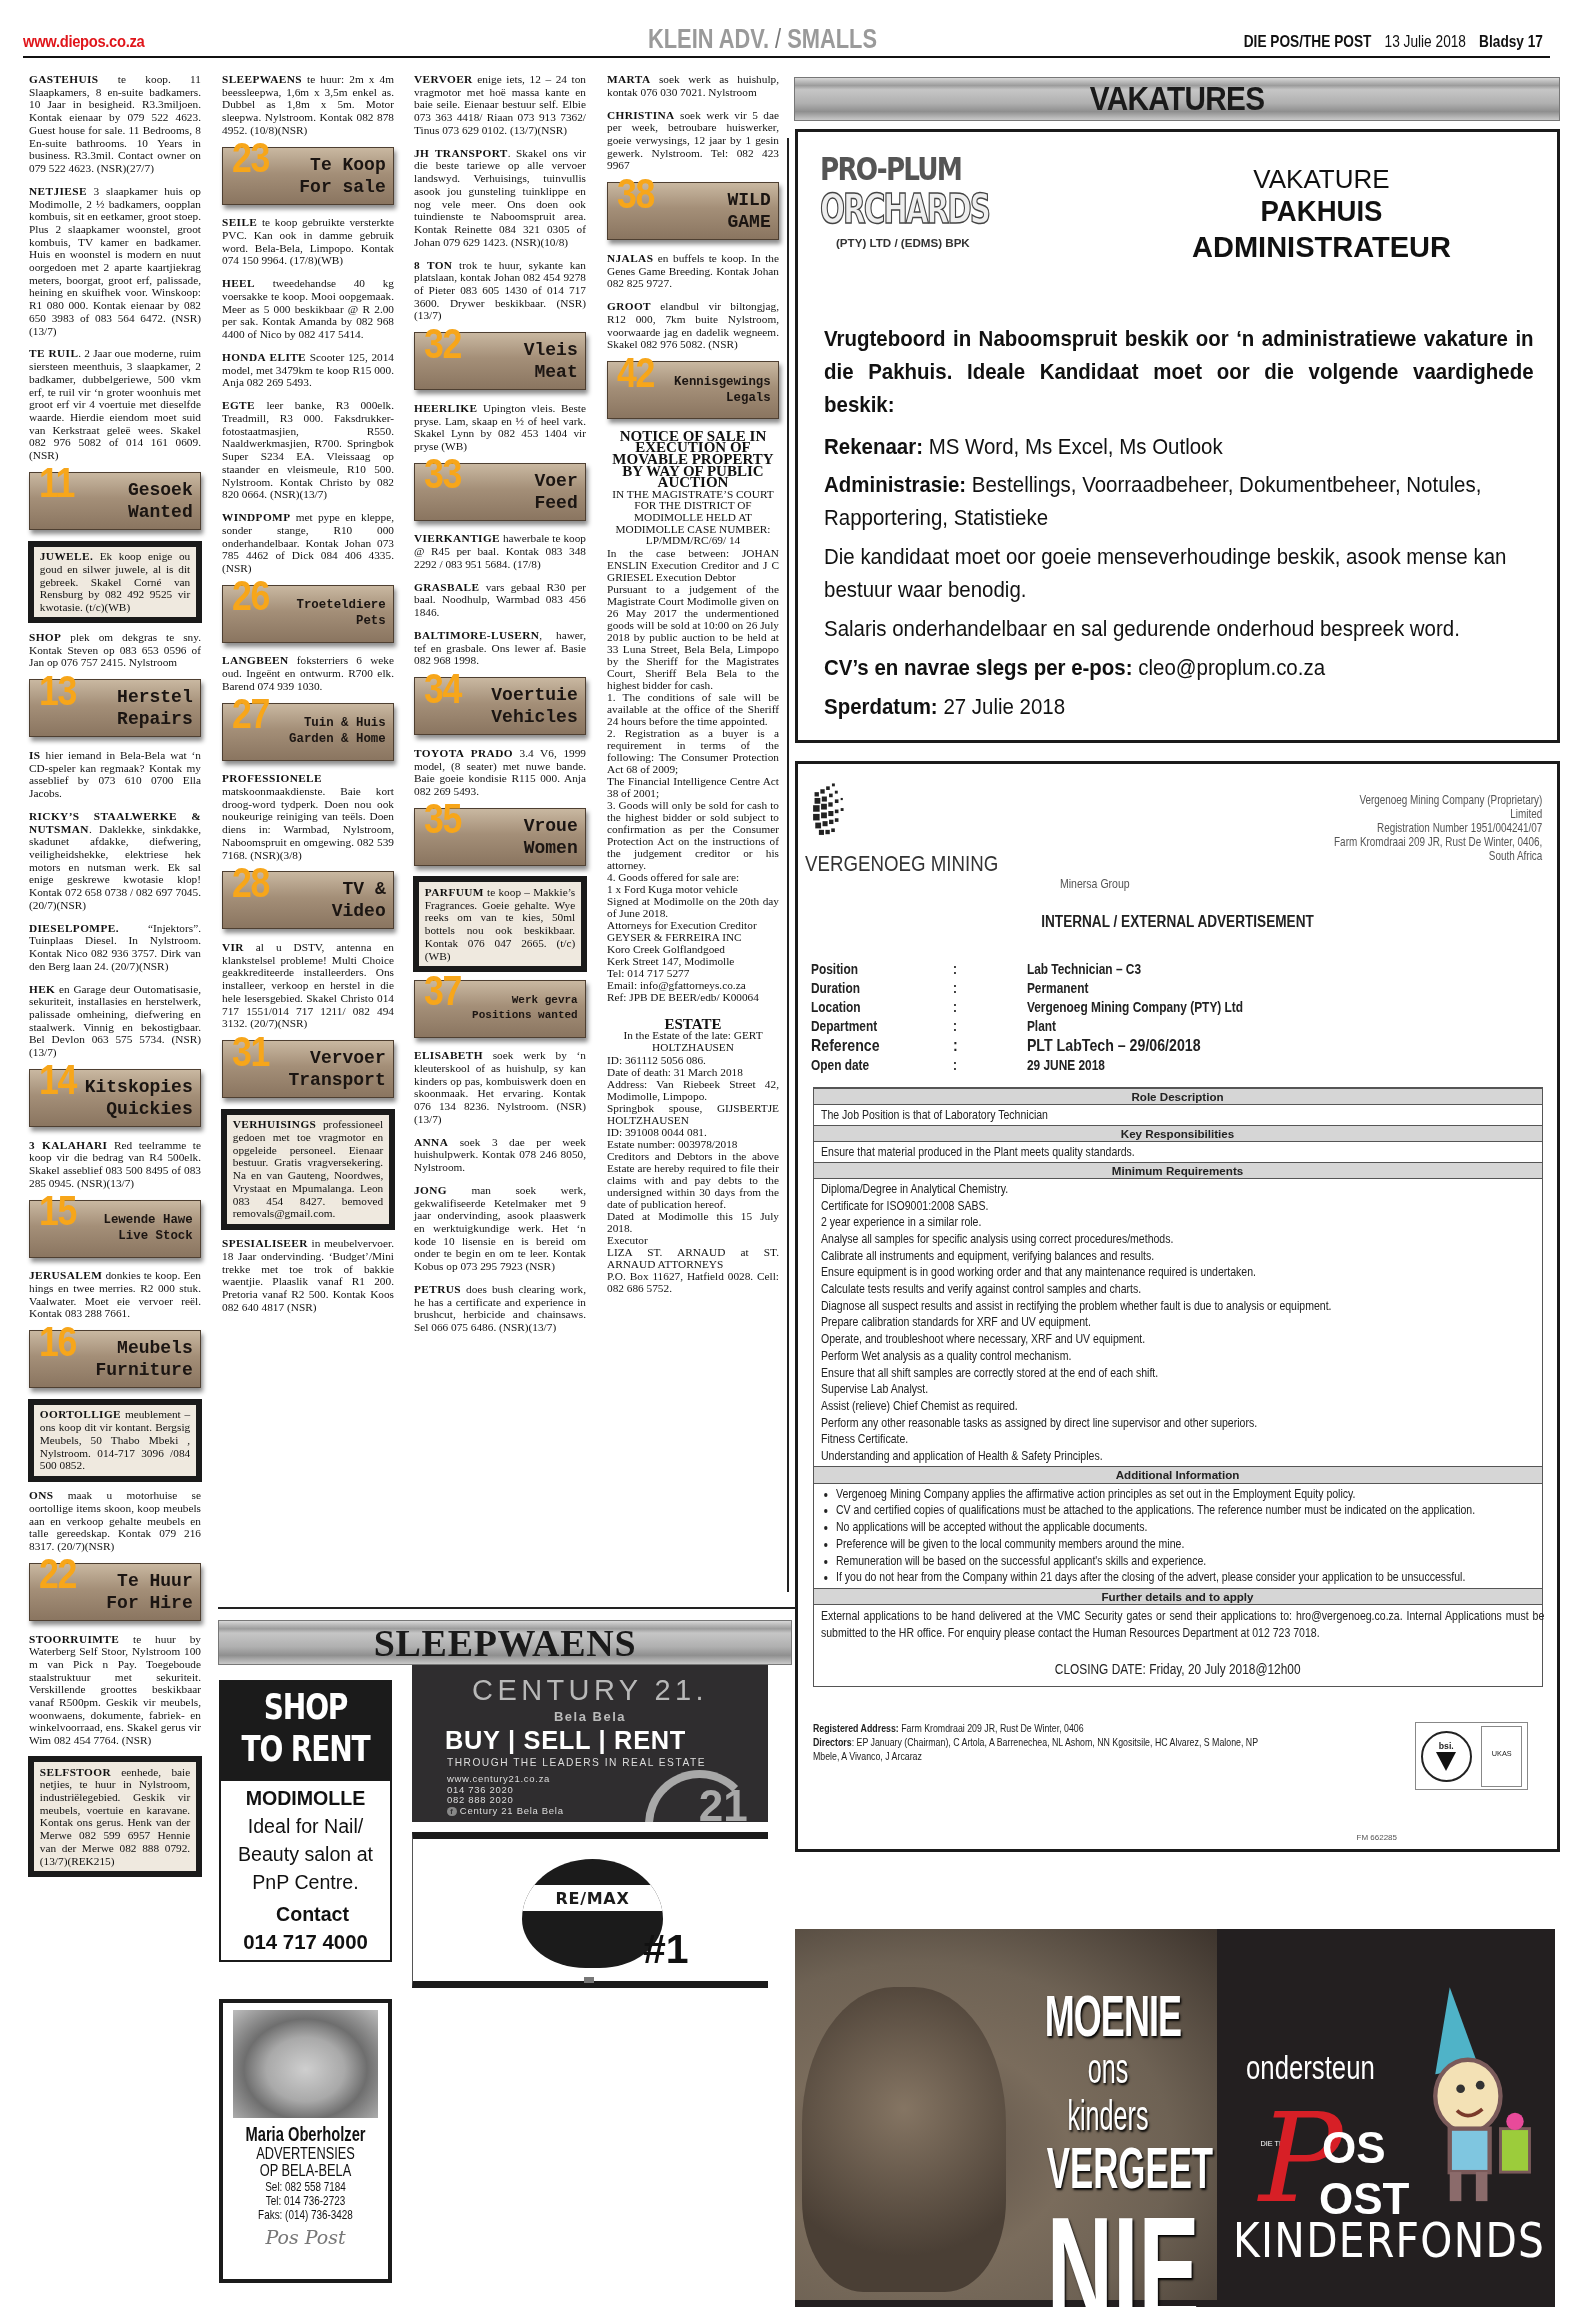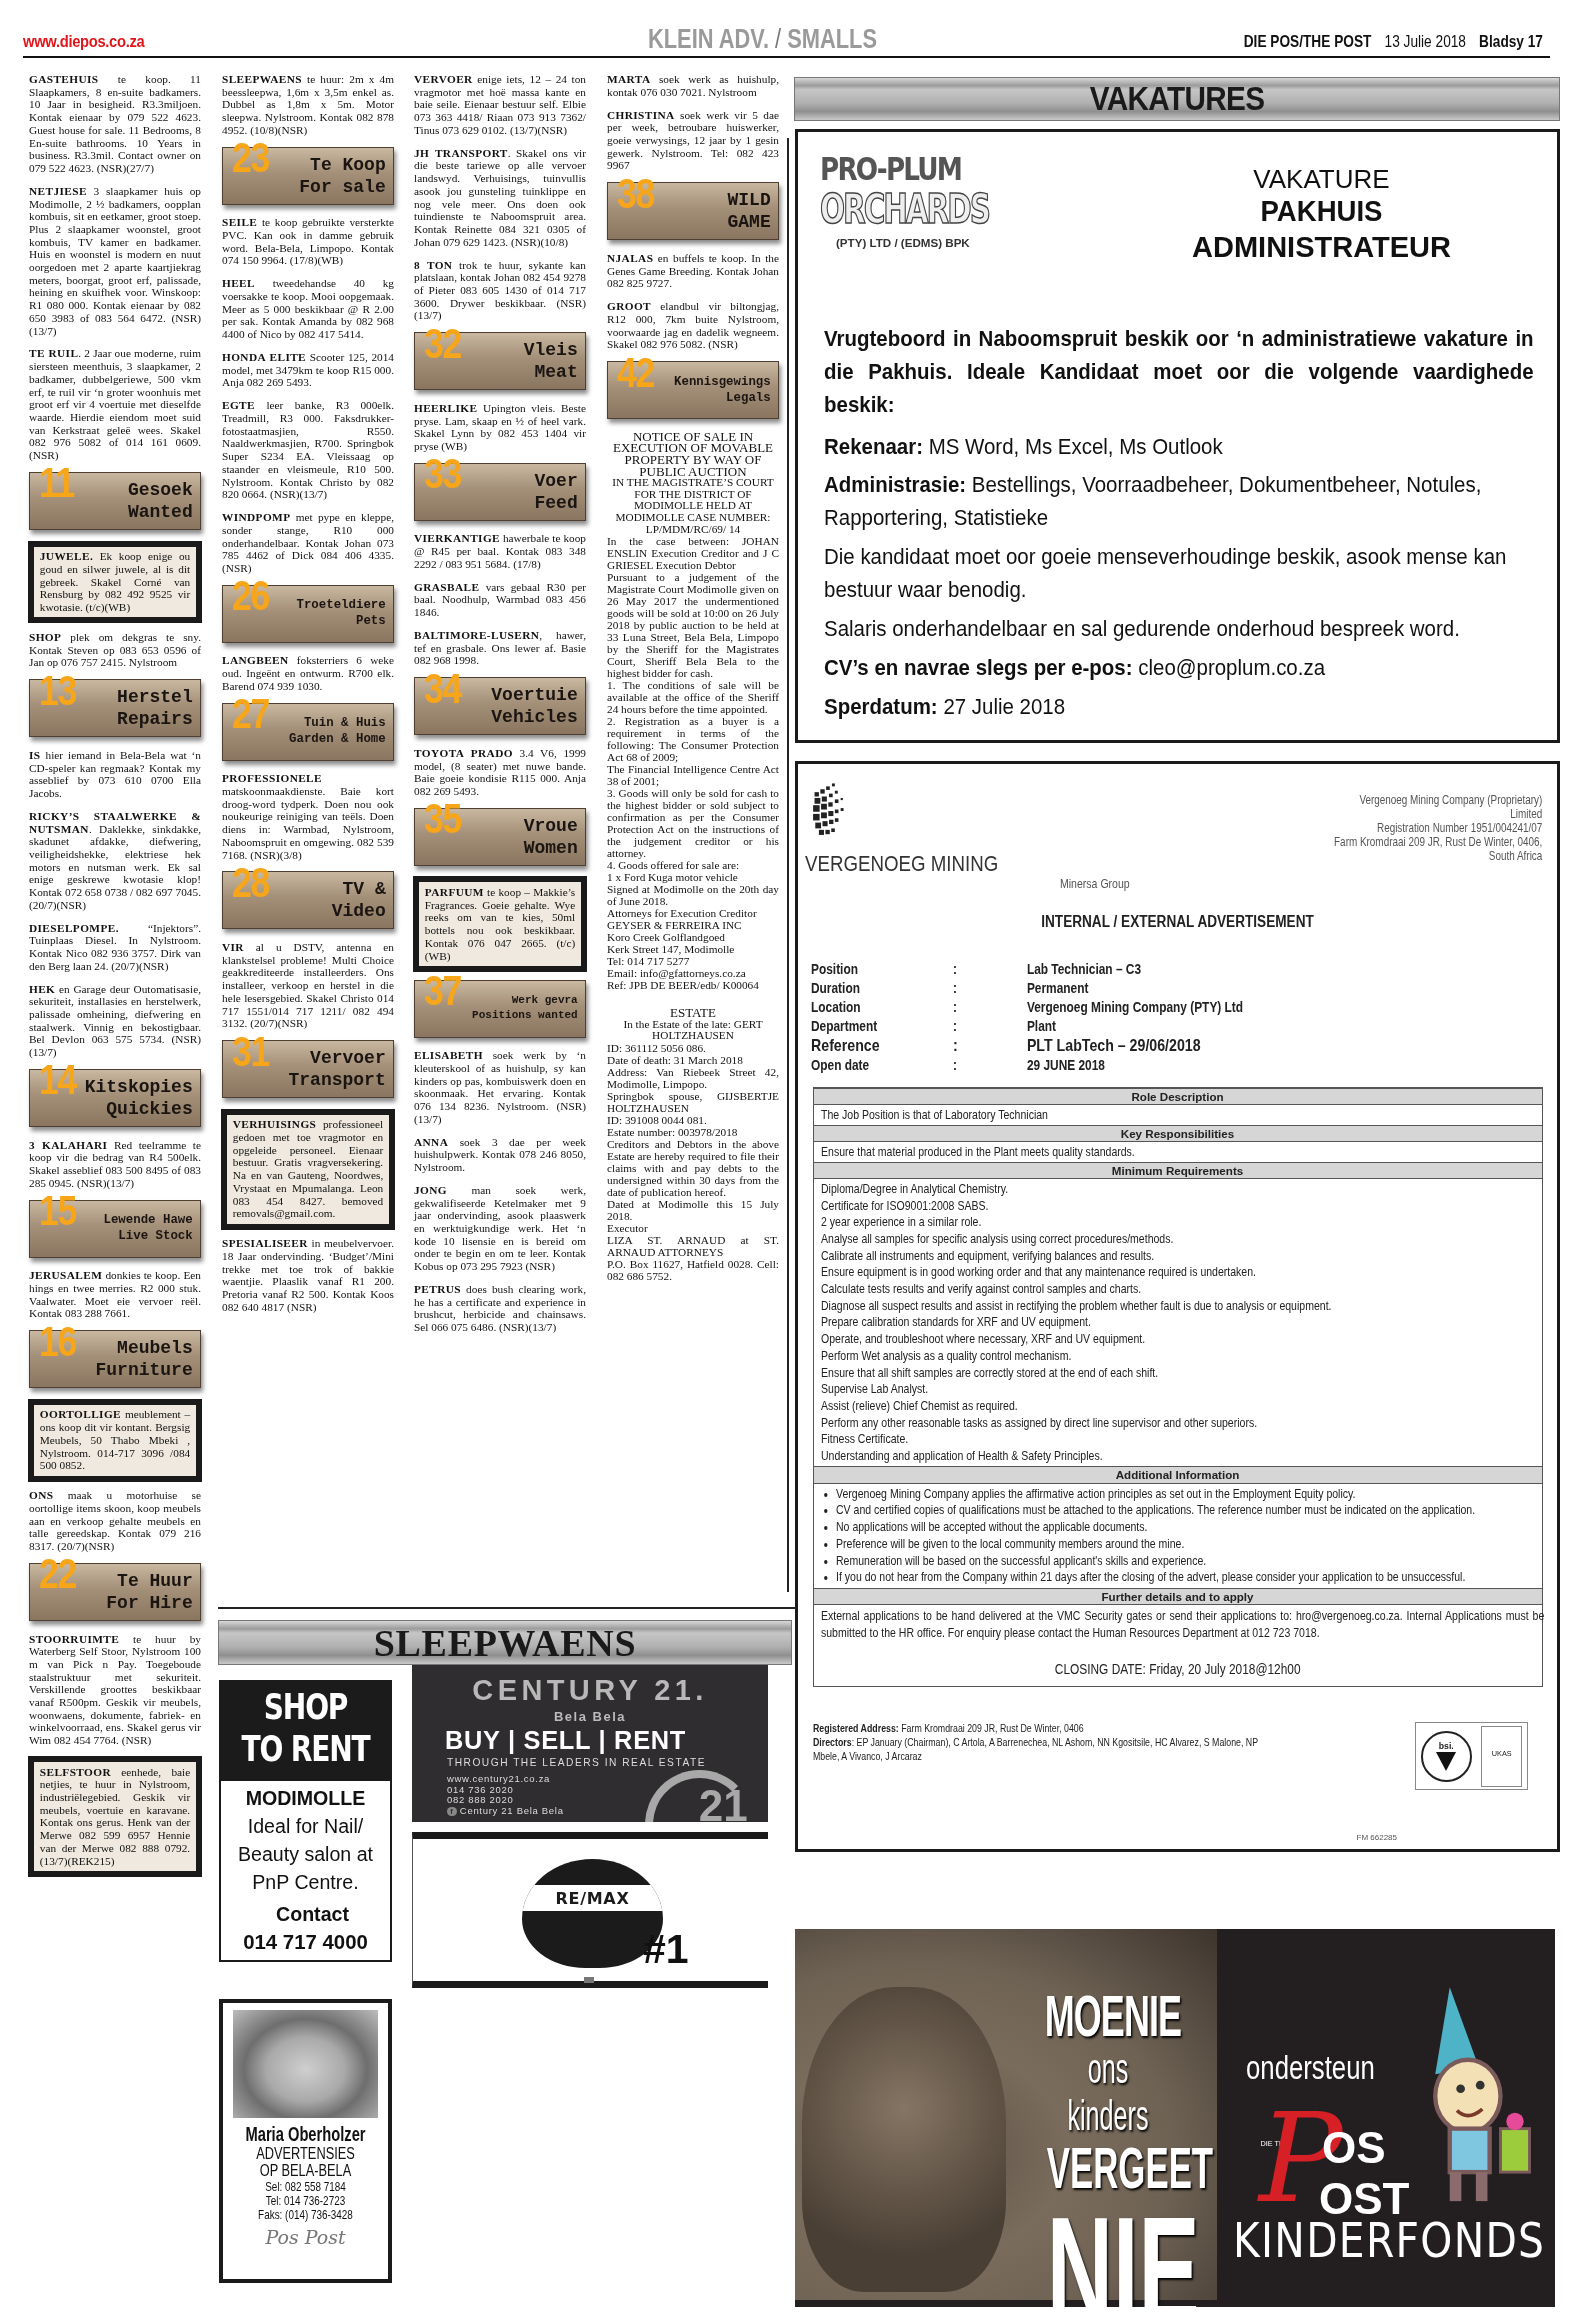--- a/index.html
+++ b/index.html
@@ -27,21 +27,21 @@
   .boxed .ad { margin-bottom: 0; }
 
   
   .cat { height: 58px; margin: 4.4px 0 11.6px 0; background: linear-gradient(180deg, #c9b8a1 0%, #a48f78 45%, #8a7560 100%); border: 1.5px solid #4e3f31; box-shadow: 2.2px 4.4px 4.4px rgba(0,0,0,0.45); position: relative; display: flex; align-items: center; }
   .cat .num { font-family: "Liberation Sans", sans-serif; font-weight: 700; font-size: 42px; color: #f7a61a; position: absolute; left: 8.7px; top: 4.4px; transform: scaleX(0.85); transform-origin: left; letter-spacing: -1.5px; }
   .cat .lbl { position: absolute; right: 7.3px; top: 5.8px; text-align: right; font-family: Liberation Mono, monospace; font-weight: 700; color: #1b1512; font-size: 18px; line-height: 22px; }
   .cat .lbl.small { font-size: 12.4px; line-height: 16px; top: 11.6px; }
   .cat .lbl.xsmall { font-size: 11px; line-height: 15.3px; top: 12.4px; }
 
   
-  .legal-head { text-align: center; font-weight: 400; font-size: 13px; line-height: 11.6px; }
+  .legal-head { text-align: center; font-weight: 700; font-size: 15px; line-height: 11.6px; }
   .legal-sub { text-align: center; font-size: 11.3px; line-height: 11.6px; }
   .legal-body { font-size: 11.3px; line-height: 12px; text-align: justify; }
   .legal-body p { margin: 0; }
 
   .col4-rule { position: absolute; left: 787px; top: 138px; width: 2.2px; height: 1454px; background: #222; }
 
   
   .metal { background: linear-gradient(180deg, #d8d8d8 0%, #9c9c9c 18%, #c6c6c6 28%, #b0b0b0 60%, #8f8f8f 80%, #c9c9c9 100%); border: 0.7px solid #777; display: flex; align-items: center; justify-content: center; font-family: "Liberation Sans", sans-serif; font-weight: 700; color: #1a1a1a; }
   .vak-banner { position: absolute; left: 794px; top: 77px; width: 766px; height: 44px; font-size: 33px; letter-spacing: -0.7px; }
   .vak-banner span { transform: scaleX(0.9); display: inline-block; }
@@ -121,21 +121,21 @@
   
   .maria { position: absolute; left: 219px; top: 1999px; width: 173px; height: 284px; border: 4.4px solid #1b1b1b; text-align: center; font-family: "Liberation Sans", sans-serif; }
   .maria .ph { margin: 7.3px auto 0; width: 145px; height: 108px; background: radial-gradient(ellipse at 50% 55%, #cfcfcf 0%, #a9a9a9 38%, #6e6e6e 60%, #bdbdbd 100%); }
   .maria .name { font-size: 19.6px; font-weight: 700; transform: scaleX(0.75); line-height: 22px; margin-top: 4.4px; }
   .maria .a1 { font-size: 16px; transform: scaleX(0.8); line-height: 17.4px; }
   .maria .t { font-size: 12.4px; transform: scaleX(0.8); line-height: 14px; }
   .maria .logo { font-family: "DejaVu Serif", serif; font-style: italic; font-size: 19px; color: #777; margin-top: 4.4px; }
 
   
   .c21 { position: absolute; left: 412px; top: 1665px; width: 356px; height: 157px; background: #2f2d2f; color: #fff; font-family: "Liberation Sans", sans-serif; overflow: hidden; }
-  .c21 .logo { position: absolute; left: 0; width: 100%; top: 8.7px; text-align: center; font-weight: 700; font-size: 29px; color: #b8b8b8; letter-spacing: 4.4px; }
+  .c21 .logo { position: absolute; left: 0; width: 100%; top: 8.7px; text-align: center; font-weight: 400; font-size: 29px; color: #b8b8b8; letter-spacing: 4.4px; }
   .c21 .sub { position: absolute; left: 0; width: 100%; top: 44px; text-align: center; font-size: 13px; color: #bbb; font-weight: 700; letter-spacing: 1.5px; }
   .c21 .bsr { position: absolute; left: 33px; top: 61px; font-size: 25.4px; font-weight: 700; letter-spacing: 0.7px; }
   .c21 .thr { position: absolute; left: 35px; top: 92px; font-size: 10.2px; letter-spacing: 1.5px; color: #ddd; }
   .c21 .info { position: absolute; left: 35px; top: 109px; font-size: 9.5px; line-height: 10.5px; color: #ddd; letter-spacing: 0.7px; }
   .c21 .seal { position: absolute; right: 14.5px; top: 105px; width: 109px; height: 109px; border: 8.7px solid #a8a8a8; border-right-color: transparent; border-radius: 50%; }
   .c21 .seal21 { position: absolute; right: 20.4px; top: 116px; font-size: 44px; font-weight: 700; color: #a8a8a8; }
 
   
   .remax { position: absolute; left: 412px; top: 1832px; width: 356px; height: 156px; border-left: 0.7px solid #555; border-top: 7.3px solid #1b1b1b; border-bottom: 7.3px solid #1b1b1b; }
   .remax .balloon { position: absolute; left: 109px; top: 20.4px; width: 141px; height: 109px; border-radius: 50% 50% 45% 45% / 55% 55% 45% 45%; background: #1b1b1b; overflow: hidden; }

